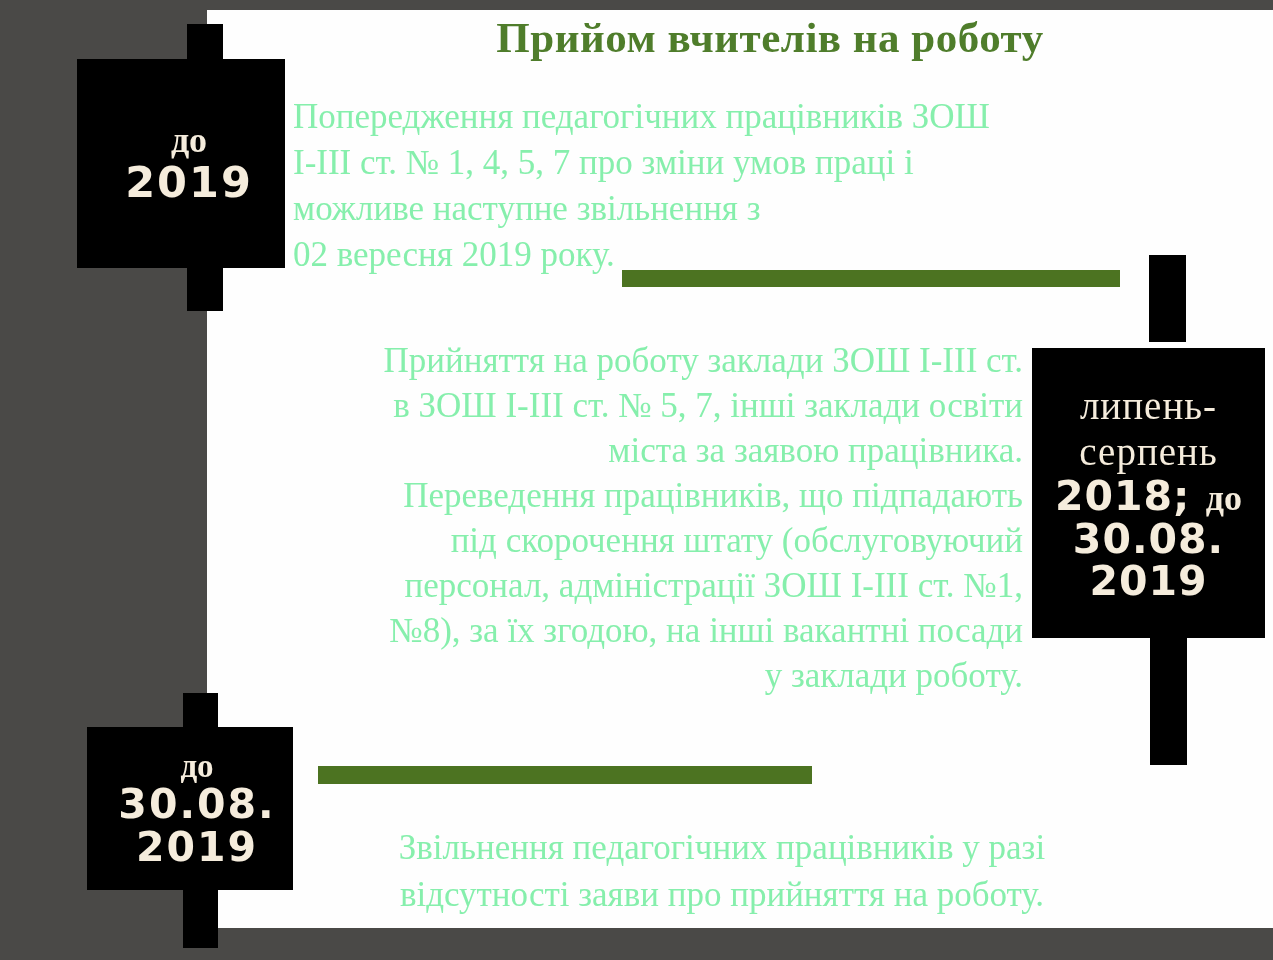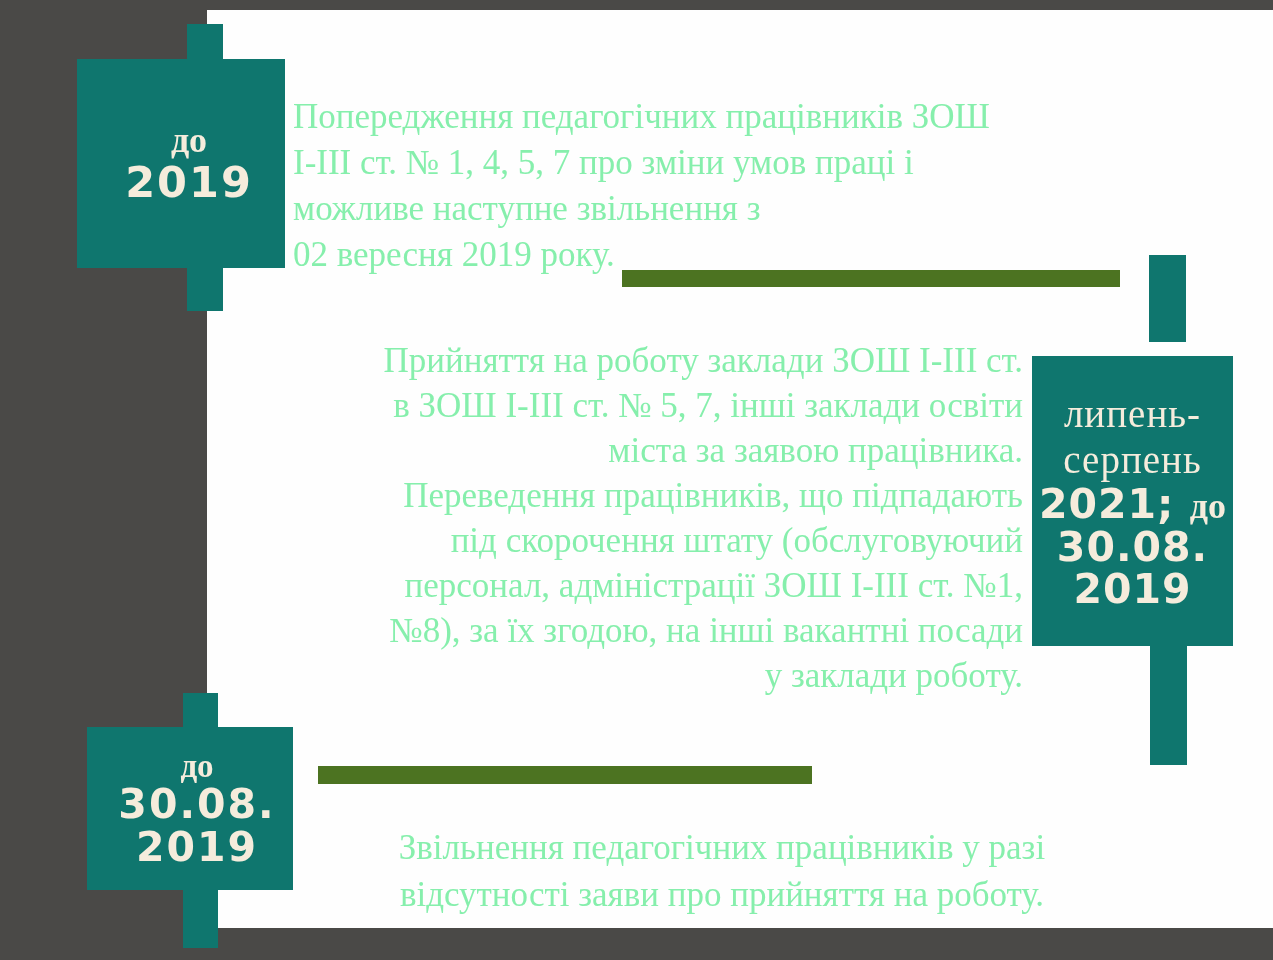--- a/index.html
+++ b/index.html
@@ -8,41 +8,41 @@
   .stage {
     position:relative; width:1273px; height:960px;
     background:#4A4947; overflow:hidden;
   }
   .page {
     position:absolute; left:207px; top:10px; width:1066px; height:918px;
     background:#FEFEFE;
   }
 
   
-  .oblock { position:absolute; background:#0f766e; }
+  .oblock { position:absolute; background:#000000; }
   .btext {
     position:absolute; display:flex; flex-direction:column;
     align-items:center; justify-content:center; height:100%; width:100%;
     color:#F5ECDC; text-align:center;
   }
   .do-word { font-family:"Liberation Serif", serif; font-weight:bold; line-height:1.05; }
   .stencil {
     font-family:"DejaVu Sans", sans-serif; font-weight:bold;
     letter-spacing:2px; line-height:1.04;
   }
   .serifline { font-family:"Liberation Serif", serif; letter-spacing:1px; line-height:46px; }
 
   #block1-main { left:77px;  top:59px;  width:208px; height:209px; }
   #block1-tabtop { left:187px; top:24px;  width:36px; height:37px; }
   #block1-tabbot { left:187px; top:266px; width:36px; height:45px; }
   #block1-main .btext { padding-left:16px; width:calc(100% - 16px); }
   #block1-main .do-word { font-size:36px; }
   #block1-main .stencil { font-size:43px; }
 
-  #block2-main { left:1032px; top:356px; width:201px; height:290px; }
+  #block2-main { left:1032px; top:348px; width:233px; height:290px; }
   #block2-tabtop { left:1149px; top:255px; width:37px; height:87px; }
   #block2-tabbot { left:1150px; top:628px; width:37px; height:137px; }
   #block2-main .serifline { font-size:39px; }
   #block2-main .stencil { font-size:41px; letter-spacing:1px; }
   #block2-main .do-inline { font-family:"Liberation Serif", serif; font-weight:bold; font-size:36px; letter-spacing:0; }
 
   #block3-main { left:87px;  top:727px; width:206px; height:163px; }
   #block3-tabtop { left:183px; top:693px; width:35px; height:36px; }
   #block3-tabbot { left:183px; top:888px; width:35px; height:60px; }
   #block3-main .btext { padding-left:14px; width:calc(100% - 14px); }
@@ -65,40 +65,41 @@
   #p1 { left:293px; top:74px;  width:870px; text-align:left;  line-height:46px; }
   #p2 { left:218px; top:318px; width:805px; text-align:right; line-height:45px; }
   #p3 { left:317px; top:804px; width:810px; text-align:center;  line-height:47px; }
 </style>
 </head>
 <body>
 
 <div class="stage">
   <div class="page"></div>
 
+  <div class="title">Прийом вчителів на роботу</div>
 
   <div class="bar" id="bar1"></div>
   <div class="bar" id="bar2"></div>
 
   <div class="oblock" id="block1-tabtop"></div>
   <div class="oblock" id="block1-tabbot"></div>
   <div class="oblock" id="block1-main">
     <div class="btext">
       <div class="do-word">до</div>
       <div class="stencil">2019</div>
     </div>
   </div>
 
   <div class="oblock" id="block2-tabtop"></div>
   <div class="oblock" id="block2-tabbot"></div>
   <div class="oblock" id="block2-main">
     <div class="btext">
       <div class="serifline">липень-</div>
       <div class="serifline">серпень</div>
-      <div class="stencil"><span>2021;</span> <span class="do-inline">до</span></div>
+      <div class="stencil"><span>2018;</span> <span class="do-inline">до</span></div>
       <div class="stencil">30.08.</div>
       <div class="stencil">2019</div>
     </div>
   </div>
 
   <div class="oblock" id="block3-tabtop"></div>
   <div class="oblock" id="block3-tabbot"></div>
   <div class="oblock" id="block3-main">
     <div class="btext">
       <div class="do-word">до</div>

